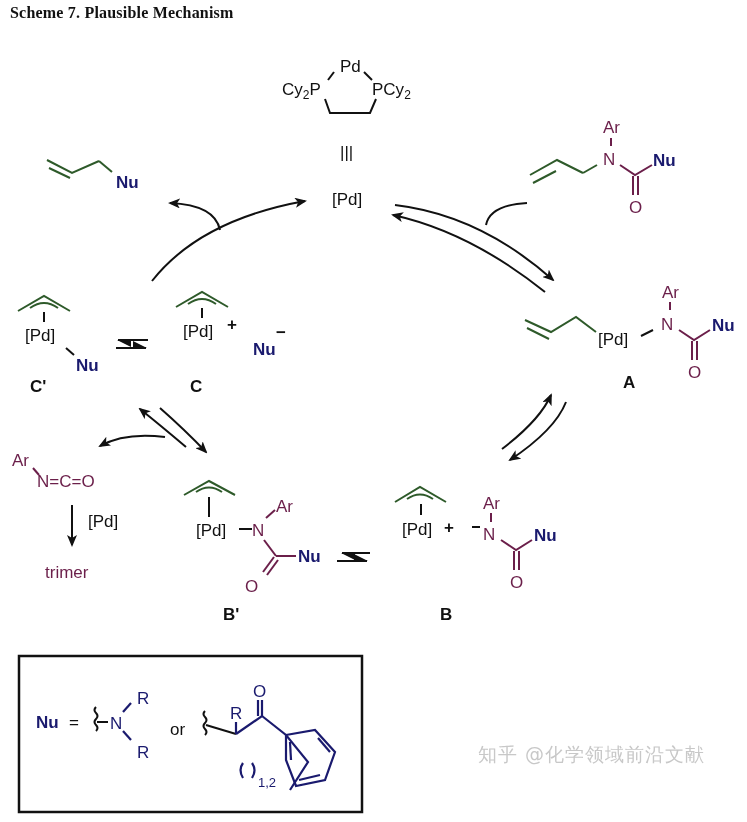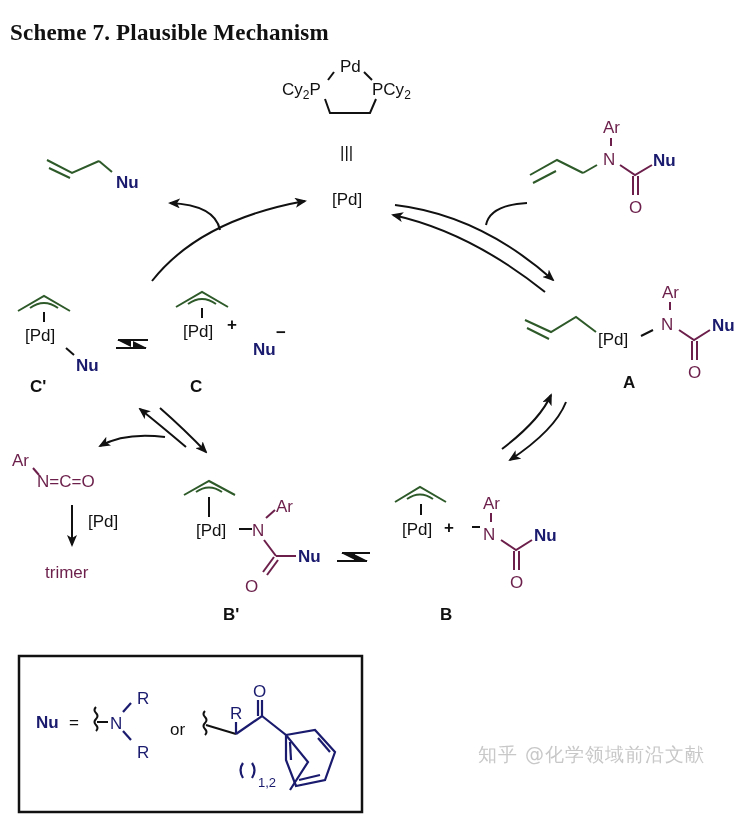--- a/index.html
+++ b/index.html
@@ -1,17 +1,17 @@
 <!DOCTYPE html>
 <html><head>
 <meta charset="utf-8">
 <style>
   html, body { margin: 0; padding: 0; background: #ffffff; }
   body { width: 747px; height: 822px; position: relative; overflow: hidden; font-family: "Liberation Sans", sans-serif; }
-  #title { position: absolute; left: 10px; top: 20px; font-family: "Liberation Serif", serif; font-weight: bold; font-size: 23px; color: #111; letter-spacing: 0.2px; }
+  #title { position: absolute; left: 10px; top: 4px; font-family: "Liberation Serif", serif; font-weight: bold; font-size: 16px; color: #111; letter-spacing: 0.2px; }
   svg#scheme { position: absolute; left: 0; top: 0; }
   .t { font-family: "Liberation Sans", sans-serif; font-size: 17px; fill: #111; }
   .nu { font-family: "Liberation Sans", sans-serif; font-weight: bold; font-size: 17px; fill: #1a1a6e; }
   .pur { fill: #6b1f4a; font-family: "Liberation Sans", sans-serif; font-size: 17px; }
   .lbl { font-family: "Liberation Sans", sans-serif; font-weight: bold; font-size: 17px; fill: #111; }
   .sub { font-size: 12px; }
   .green { stroke: #2e5a2a; fill: none; stroke-width: 2; }
   .blk { stroke: #111; fill: none; stroke-width: 2; }
   .pl { stroke: #6b1f4a; fill: none; stroke-width: 2; }
   .nvy { stroke: #1a1a6e; fill: none; stroke-width: 2.2; }

